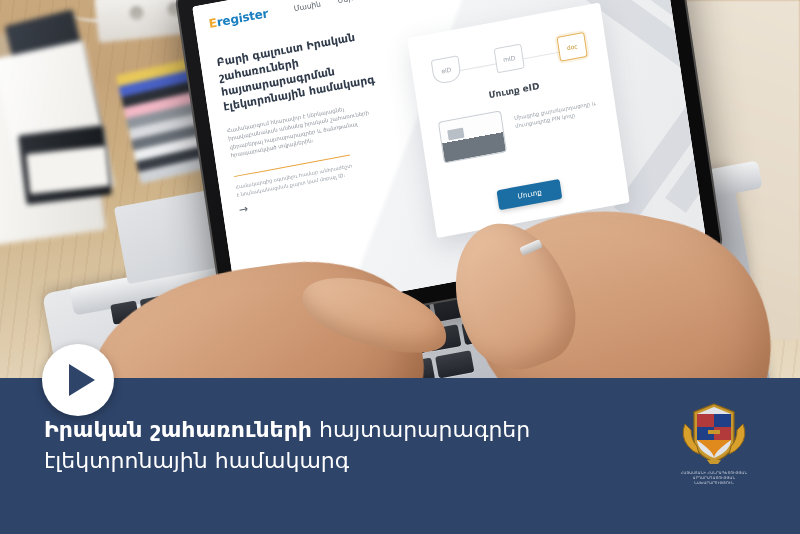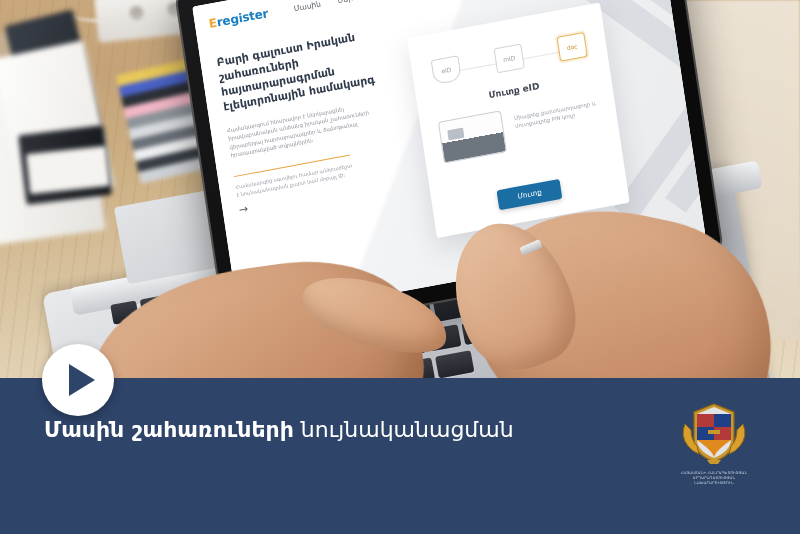--- a/index.html
+++ b/index.html
@@ -397,21 +397,22 @@
     <div class="hand hand-l"></div>
     <div class="finger-l"></div>
     <div class="paper-r"></div>
     <div class="hand hand-r"></div>
     <div class="finger-r"></div>
     <div class="ring"></div>
   </div>
 
   <div class="banner">
     <div class="btitle">
-      <span class="bold">Մասին շահառուների</span><span> նույնականացման</span><br>
+      <span class="bold">Իրական շահառուների</span><span> հայտարարագրեր</span><br>
+      <span>էլեկտրոնային համակարգ</span>
     </div>
 
     <div class="emblem">
       <div class="emb-art">
         <svg viewBox="0 0 66 66" width="66" height="66" aria-hidden="true">
           <g>
             <path d="M33 4 L53 12 L53 40 Q53 54 33 62 Q13 54 13 40 L13 12 Z" fill="#c8972e" stroke="#8a6417" stroke-width="1.2"></path>
             <path d="M33 7 L50 14 L50 39 Q50 51 33 58 Q16 51 16 39 L16 14 Z" fill="#e2e3e6"></path>
             <rect x="16" y="14" width="17" height="13" fill="#b33a3a"></rect>
             <rect x="33" y="14" width="17" height="13" fill="#1f3f86"></rect>

